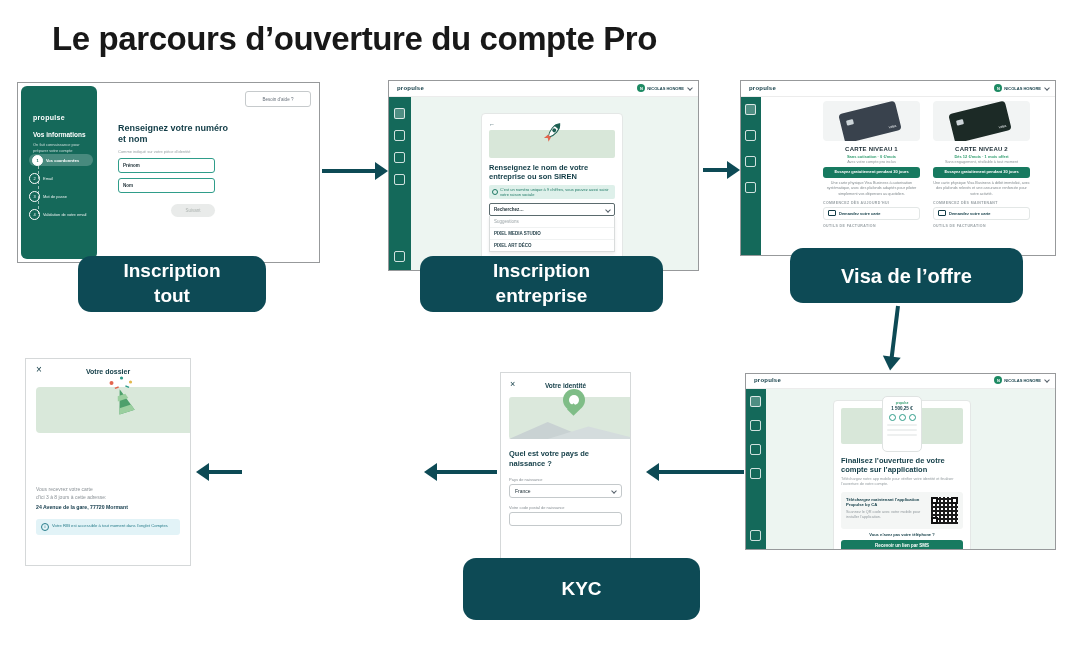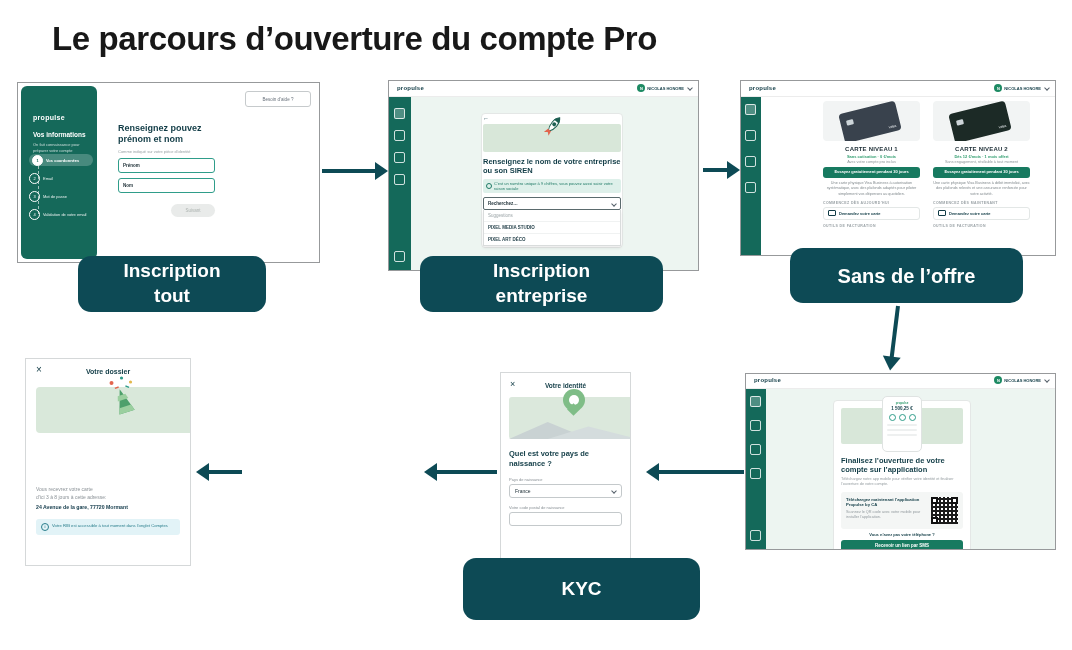--- a/index.html
+++ b/index.html
@@ -128,21 +128,21 @@
       <div class="step" style="top:104px;">
         <span class="dot">3</span>
         <span class="slab">Mot de passe</span>
       </div>
       <div class="step" style="top:122px;">
         <span class="dot">4</span>
         <span class="slab">Validation de votre email</span>
       </div>
     </aside>
     <div class="abs" style="right:8px;top:8px;width:64px;height:14px;border:1px solid #c6cacc;border-radius:3px;display:flex;align-items:center;justify-content:center;font-size:4.5px;color:#67707a;">Besoin d’aide ?</div>
-    <div class="abs" style="left:100px;top:40px;width:112px;font-size:9px;font-weight:bold;color:#113c46;line-height:1.25;">Renseignez pouvez prénom et nom</div>
+    <div class="abs" style="left:100px;top:40px;width:112px;font-size:9px;font-weight:bold;color:#113c46;line-height:1.25;">Renseignez votre numéro et nom</div>
     <div class="abs" style="left:100px;top:66px;font-size:4px;color:#98a0a4;">Comme indiqué sur votre pièce d’identité</div>
     <div class="inp abs" style="left:100px;top:75px;width:97px;height:15px;">Prénom</div>
     <div class="inp abs" style="left:100px;top:95px;width:97px;height:15px;">Nom</div>
     <div class="abs" style="left:153px;top:121px;width:44px;height:13px;background:#e9ebea;border-radius:7px;color:#abb2af;font-size:4.5px;display:flex;align-items:center;justify-content:center;">Suivant</div>
   </section>
 
   <section class="shot" style="left:388px;top:80px;width:311px;height:191px;">
     <div class="tb">
       <span class="logo">propulse</span>
       <span class="chip">
@@ -152,21 +152,21 @@
       </span>
     </div>
     <div class="rail" style="width:22px;">
       <span class="ric active" style="top:12px;"></span>
       <span class="ric" style="top:34px;"></span>
       <span class="ric" style="top:56px;"></span>
       <span class="ric" style="top:78px;"></span>
       <span class="ric" style="bottom:8px;"></span>
     </div>
     <div class="mint" style="left:22px;"></div>
-    <div class="card" style="left:92px;top:32px;width:142px;padding:1px;">
+    <div class="card" style="left:92px;top:32px;width:142px;padding:7px;">
       <div style="font-size:6px;color:#113c46;">←</div>
       <div class="gban" style="margin-top:3px;height:28px;">
         <svg width="24" height="26" viewBox="0 0 24 26" style="position:absolute;left:50%;top:-10px;transform:translateX(-50%);">
           <g transform="rotate(40 12 13)">
             <path d="M12 1 C16 5 16 13 12 19 C8 13 8 5 12 1 Z" fill="#ffffff" stroke="#1d5f52" stroke-width="1"></path>
             <path d="M12 1 C14.5 3.5 15.3 6 15.3 6 L8.7 6 C8.7 6 9.5 3.5 12 1 Z" fill="#1d5f52"></path>
             <circle cx="12" cy="9.5" r="2" fill="#1d5f52"></circle>
             <path d="M10 17 L9 22 L12 19.5 L15 22 L14 17 Z" fill="#e2654d"></path>
           </g>
         </svg>
@@ -353,19 +353,19 @@
 
   <div class="nl" style="left:78px;top:256px;width:188px;height:56px;font-size:19px;">
     <span>Inscription</span>
     <span>tout</span>
   </div>
   <div class="nl" style="left:420px;top:256px;width:243px;height:56px;font-size:19px;">
     <span>Inscription</span>
     <span>entreprise</span>
   </div>
   <div class="nl" style="left:790px;top:248px;width:233px;height:55px;font-size:20px;">
-    <span>Sans de l’offre</span>
+    <span>Visa de l’offre</span>
   </div>
   <div class="nl" style="left:463px;top:558px;width:237px;height:62px;font-size:19px;">
     <span>KYC</span>
   </div>
 
 </div>
 
 </body></html>

